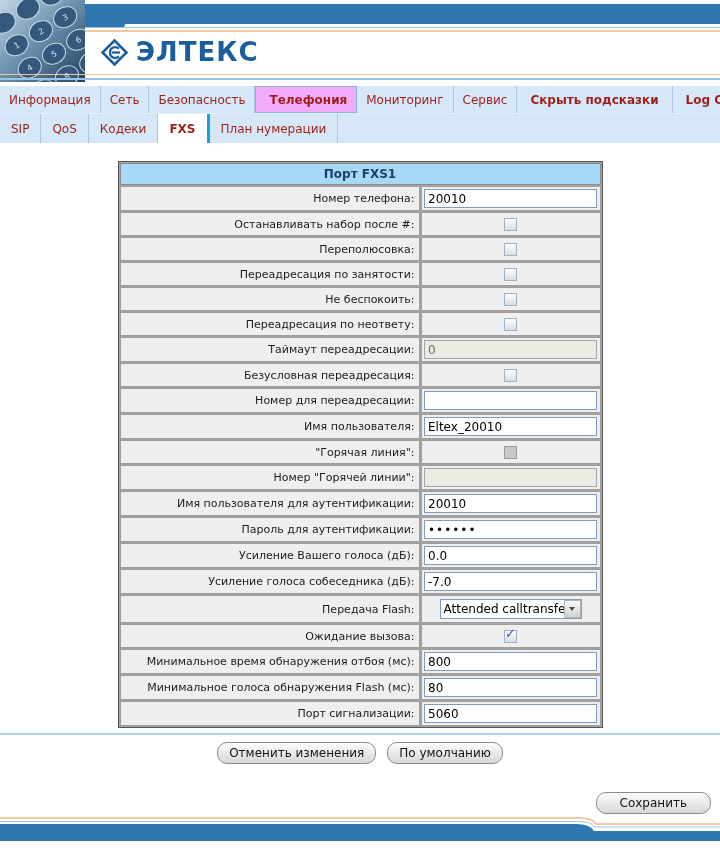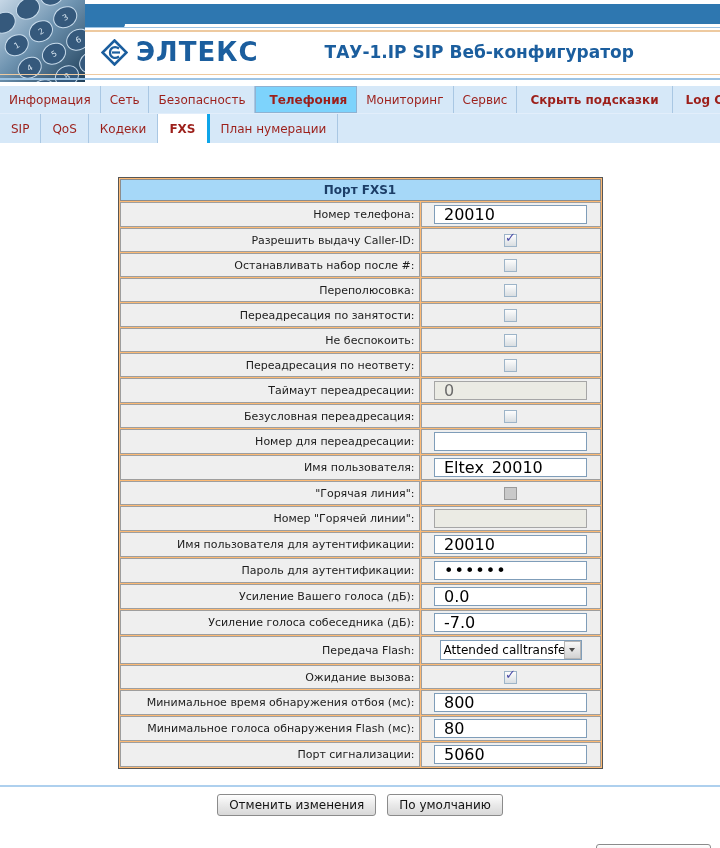--- a/index.html
+++ b/index.html
@@ -35,47 +35,47 @@
   .stripe-b{position:absolute;left:85px;right:0;top:30px;height:2px;background:var(--stripe-orange);}
   .brandrow{position:absolute;left:85px;right:0;top:34px;height:36px;display:flex;align-items:center;}
   .logo-group{display:flex;align-items:center;margin-left:16px;flex:none;}
   .brand{font-size:26px;font-weight:bold;color:var(--brand-text);letter-spacing:1px;margin-left:8px;}
   .title{flex:1;text-align:center;font-size:17px;font-weight:bold;color:var(--brand-text);padding-right:20px;}
   .hstripe-1{position:absolute;left:0;right:0;top:74px;height:1px;background:var(--stripe-orange);}
   .hstripe-2{position:absolute;left:0;right:0;top:78px;height:2px;background:var(--stripe-blue);}
   
   .nav{display:flex;align-items:stretch;background:var(--tab-bg);font-size:12px;color:var(--nav-text);height:27px;flex:none;}
   .nav .tab{display:flex;align-items:center;padding:0 9px;border-right:1px solid var(--tab-sep);cursor:pointer;white-space:nowrap;}
-  .nav .tab.active{background:#7dd3fc;font-weight:bold;border:1px solid #8fb2d2;padding-left:13px;}
+  .nav .tab.active{background:#f0abfc;font-weight:bold;border:1px solid #8fb2d2;padding-left:13px;}
   .nav .spacer{flex:1;}
   .nav .aux{display:flex;align-items:center;font-weight:bold;padding:0 13px;cursor:pointer;white-space:nowrap;}
   .nav .aux.sep{border-left:1px solid var(--tab-sep);}
   .subnav{display:flex;align-items:stretch;background:var(--tab-bg);font-size:12px;color:var(--nav-text);height:30px;flex:none;border-top:1px solid #e2eefb;}
   .subnav .tab{display:flex;align-items:center;padding:0 11px;border-right:1px solid var(--tab-sep);cursor:pointer;white-space:nowrap;}
   .subnav .tab.active{background:#fff;font-weight:bold;border-right:3px solid #0ea5e9;}
   
   .content{flex:1;background:#fff;padding-top:18px;}
-  table.fxs{margin:16px auto;border-collapse:separate;border-spacing:1px;background:#fdba74;border:1px solid #565656;}
+  table.fxs{margin:0 auto;border-collapse:separate;border-spacing:1px;background:#a3a3a3;border:1px solid #565656;}
   table.fxs th{background:var(--table-header-bg);color:var(--table-header-text);font-size:12px;font-weight:bold;border:1px solid #8c8c8c;padding:3px 2px;}
   table.fxs td{border:1px solid var(--cell-border);background:var(--cell-bg);}
   td.lbl{width:300px;text-align:right;font-size:11px;color:#1c1c1c;padding:3px 4px 3px 2px;white-space:nowrap;}
   td.ctl{width:180px;text-align:center;padding:1px 2px;}
-  td.ctl input{display:block;margin:1px auto;width:153px;height:19px;border:1px solid var(--input-border);font-family:inherit;font-size:16px;padding:1px 9px;background:#fff;color:#000;}
+  td.ctl input{display:block;margin:1px auto;width:173px;height:19px;border:1px solid var(--input-border);font-family:inherit;font-size:12px;padding:1px 3px;background:#fff;color:#000;}
   td.ctl input.dis{background:var(--disabled-input-bg);color:#6b6b6b;border-color:#a6a6a6;}
   td.ctl input.pwd{letter-spacing:1px;}
   .cb{display:inline-block;width:13px;height:13px;border:1px solid #9db4c8;background:linear-gradient(#fdfdfd,#d9dee2);vertical-align:middle;position:relative;margin:3px 0;}
   .cb .mark{position:absolute;left:0;top:-4px;font-size:13px;font-weight:bold;color:var(--check-color);line-height:14px;}
   .cb.disabled{background:#c9c9c9;border-color:#9a9a9a;}
   .sel{width:142px;height:20px;border:1px solid var(--input-border);background:#fff;margin:2px auto;display:flex;align-items:center;}
   .sel-text{flex:1;text-align:left;font-size:12px;padding-left:3px;white-space:nowrap;overflow:hidden;}
   .sel-btn{flex:none;width:17px;height:18px;border:1px solid #b5b5b5;background:linear-gradient(#f8f8f8,#d2d2d2);display:flex;align-items:center;justify-content:center;cursor:pointer;}
   .tri{width:0;height:0;border-left:3px solid transparent;border-right:3px solid transparent;border-top:4px solid #4a4a4a;}
   .hr-blue{height:2px;background:#aed0ee;margin-top:5px;}
   .btnrow{display:flex;justify-content:center;gap:11px;margin-top:7px;}
-  .btn{font-family:inherit;font-size:12px;color:#141414;background:linear-gradient(#fefefe,#e9e9e9 50%,#d8d8d8);border:1px solid #8b8b8b;border-radius:3px;padding:3px 11px;cursor:pointer;}
+  .btn{font-family:inherit;font-size:12px;color:#141414;background:linear-gradient(#fefefe,#e9e9e9 50%,#d8d8d8);border:1px solid #8b8b8b;border-radius:10px;padding:3px 11px;cursor:pointer;}
   .saverow{display:flex;justify-content:flex-end;margin:8px 9px 0 0;}
   .btn.save{padding:3px 23px;margin-top:20px;}
   
   .footer{flex:none;height:34px;position:relative;}
   .footer svg{display:block;}
   .f-orange{stroke:var(--stripe-orange);stroke-width:2;fill:none;}
   .f-blue{stroke:var(--stripe-blue);stroke-width:1;fill:none;}
   .f-bar{fill:var(--accent-blue);}
   .logo-stroke{stroke:var(--brand-text);fill:none;}
 </style>
@@ -124,21 +124,20 @@
   <div class="stripe-b"></div>
   <div class="brandrow">
     <div class="logo-group">
       <svg width="27" height="27" viewBox="0 0 27 27" aria-hidden="true">
         <path class="logo-stroke" d="M13.5 1.5 L25.5 13.5 L13.5 25.5 L1.5 13.5 Z" stroke-width="2.6"></path>
         <path class="logo-stroke" d="M18 9.5 C14 6.5 9 8.5 9 13.5 C9 18.5 14 20.5 18 17.5" stroke-width="2.2"></path>
         <path class="logo-stroke" d="M11 13.5 H19" stroke-width="2.2"></path>
       </svg>
       <span class="brand">ЭЛТЕКС</span>
     </div>
-    <div class="title">ТАУ-1.IP SIP Веб-конфигуратор</div>
   </div>
   <div class="hstripe-1"></div>
   <div class="hstripe-2"></div>
 </div>
 
 <div class="nav">
     <span class="tab">Информация</span>
     <span class="tab">Сеть</span>
     <span class="tab">Безопасность</span>
     <span class="tab active">Телефония</span>
@@ -164,24 +163,20 @@
       </tr>
     </thead>
     <tbody>
         <tr>
           <td class="lbl">Номер телефона:</td>
           <td class="ctl">
             <input type="text" class="" value="20010" style="">
           </td>
         </tr>
         <tr>
-          <td class="lbl">Разрешить выдачу Caller-ID:</td>
-          <td class="ctl"><span class="cb checked"><span class="mark">✓</span></span></td>
-        </tr>
-        <tr>
           <td class="lbl">Останавливать набор после #:</td>
           <td class="ctl"><span class="cb"></span></td>
         </tr>
         <tr>
           <td class="lbl">Переполюсовка:</td>
           <td class="ctl"><span class="cb"></span></td>
         </tr>
         <tr>
           <td class="lbl">Переадресация по занятости:</td>
           <td class="ctl"><span class="cb"></span></td>

